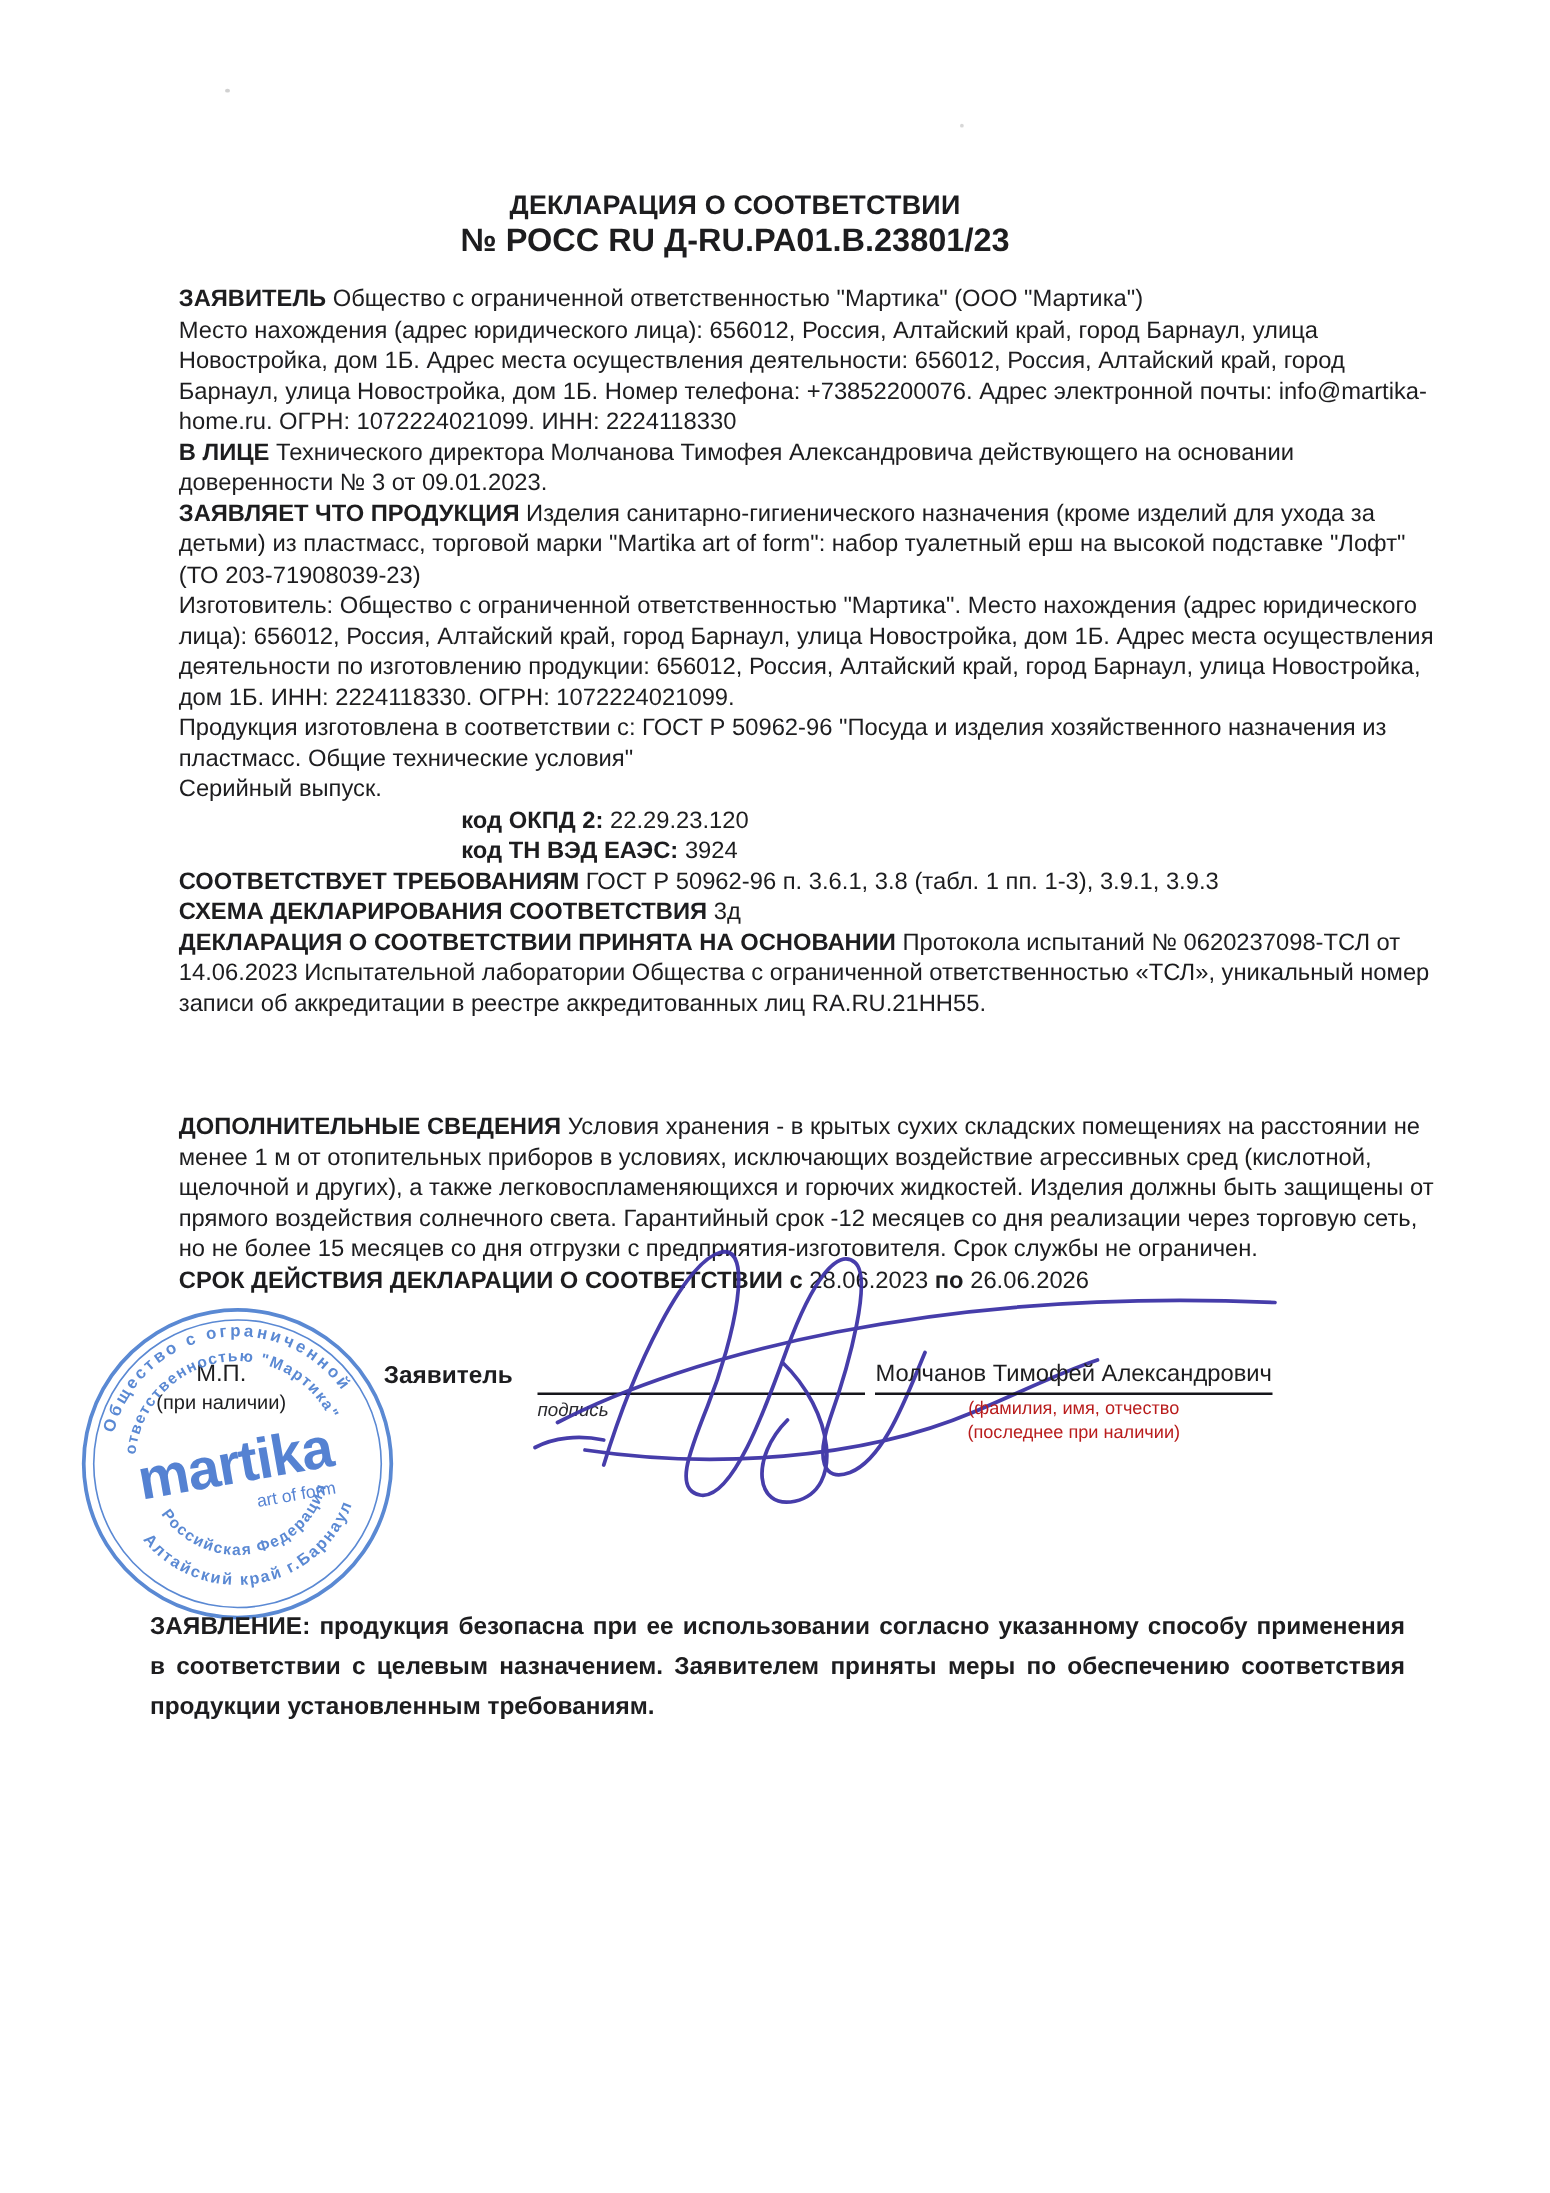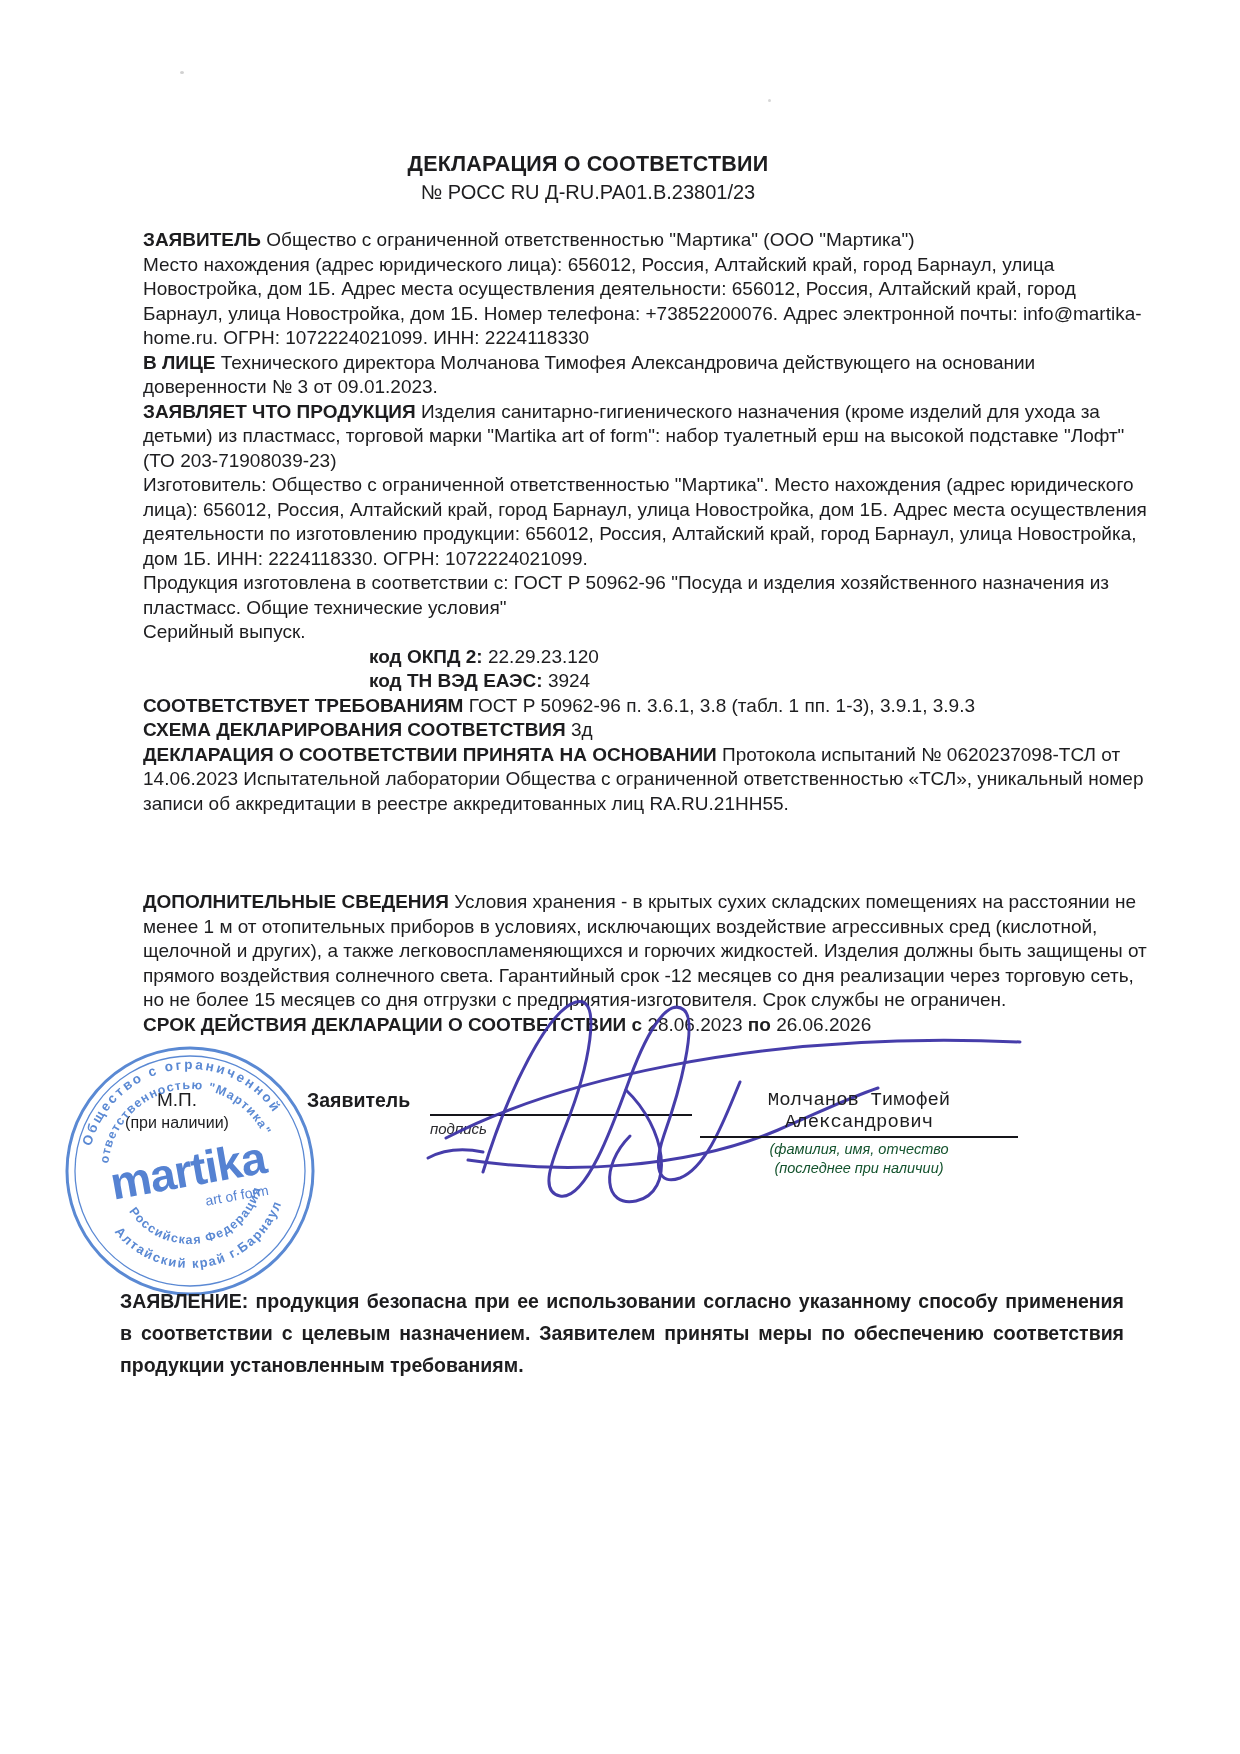--- a/index.html
+++ b/index.html
@@ -5,35 +5,35 @@
   * { margin:0; padding:0; box-sizing:border-box; }
   html,body { background:#ffffff; }
   .page {
     position:relative; width:1240px; height:1754px; background:#ffffff;
     font-family:"Liberation Sans","DejaVu Sans",sans-serif;
     color:#1d1d1f; overflow:hidden;
   }
   .content { position:absolute; left:120px; top:152px; width:1004px; font-size:19px; line-height:24.5px;margin-left:23px; }
   .doc-head { width:890px; text-align:center; margin-bottom:24px; }
   .doc-title { font-size:21.5px; font-weight:bold; letter-spacing:.2px; }
-  .doc-number { font-size:20px; font-weight:normal; margin-top:3px; }
+  .doc-number { font-size:26px; font-weight:bold; margin-top:3px; }
   .b { font-weight:bold; }
   .para { margin:0; }
   .codes-line { padding-left:226px; }
   .gap-lg { height:74px; }
   .sig-layer { position:absolute; left:0; top:0; width:1240px; height:1754px; }
   .abs { position:absolute; }
   .mp-block { left:118px; top:1088px; width:118px; text-align:center; font-size:19px; line-height:23px; }
   .mp-sub { font-size:16px; }
   .applicant-word { left:307px; top:1089px; font-weight:bold; font-size:19.5px; }
   .sign-line { left:430px; top:1070px; width:262px; height:46px; border-bottom:2px solid #15151a; }
   .sign-caption { left:430px; top:1120px; width:262px; text-align:left; font-style:italic; font-size:15px; color:#2a2a2e; }
   .name-block { left:700px; top:1089px; width:318px; text-align:center; }
-  .name-line { display:block; font-size:19px; padding-bottom:3px; border-bottom:2px solid #15151a;font-family:Liberation Mono, monospace; }
-  .name-captions { font-style:italic; font-size:14.5px; line-height:18.5px; color:#14532d; margin-top:2px; }
+  .name-line { display:block; font-size:19px; padding-bottom:3px; border-bottom:2px solid #15151a; }
+  .name-captions { font-size:14.5px; line-height:18.5px; color:#b91c1c; margin-top:2px; }
   .stamp-wrap { left:60px; top:1040px; width:260px; height:262px; transform:rotate(-10deg); opacity:.92; }
   .scrawl-wrap { left:408px; top:920px; width:620px; height:290px; }
   .statement { position:absolute; left:120px; top:1285px; width:1004px; font-weight:bold;
                font-size:19.5px; line-height:32px; text-align:justify; }
   .speck { position:absolute; border-radius:50%; background:#9a9a9a; }
   .speck1 { left:180px; top:71px; width:4px; height:3px; opacity:.45; }
   .speck2 { left:768px; top:99px; width:3px; height:3px; opacity:.4; }
   svg text { font-family:"Liberation Sans","DejaVu Sans",sans-serif; }
 </style>
 </head>

